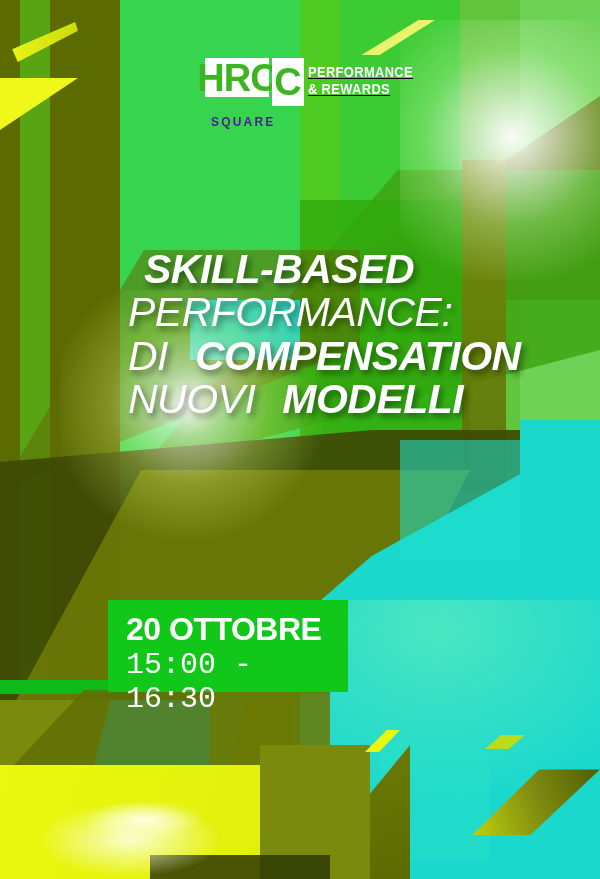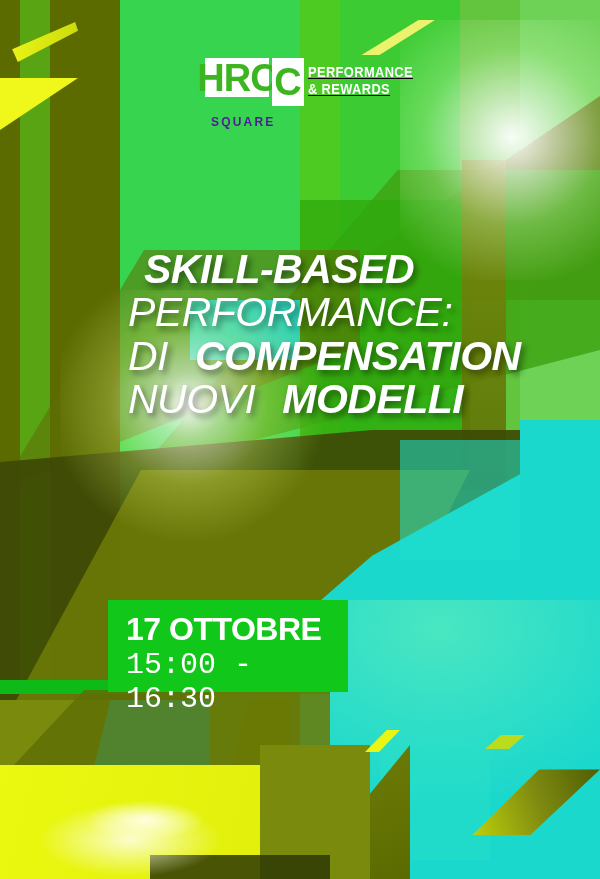--- a/index.html
+++ b/index.html
@@ -262,17 +262,17 @@
 
   <div class="layer headline">
     <div class="hl-line hl-b">SKILL-BASED</div>
     <div class="hl-line hl-l">PERFORMANCE:</div>
     <div class="hl-line"><span class="hl-l">DI </span><span class="hl-b">COMPENSATION</span></div>
     <div class="hl-line"><span class="hl-l">NUOVI </span><span class="hl-b">MODELLI</span></div>
   </div>
 
   <div class="layer date-box"></div>
   <div class="layer date-text">
-    <div class="date-main">17 OTTOBRE</div>
+    <div class="date-main">20 OTTOBRE</div>
     <div class="date-sub">15:00 - 16:30</div>
   </div>
 
 </div>
 
 </body></html>

